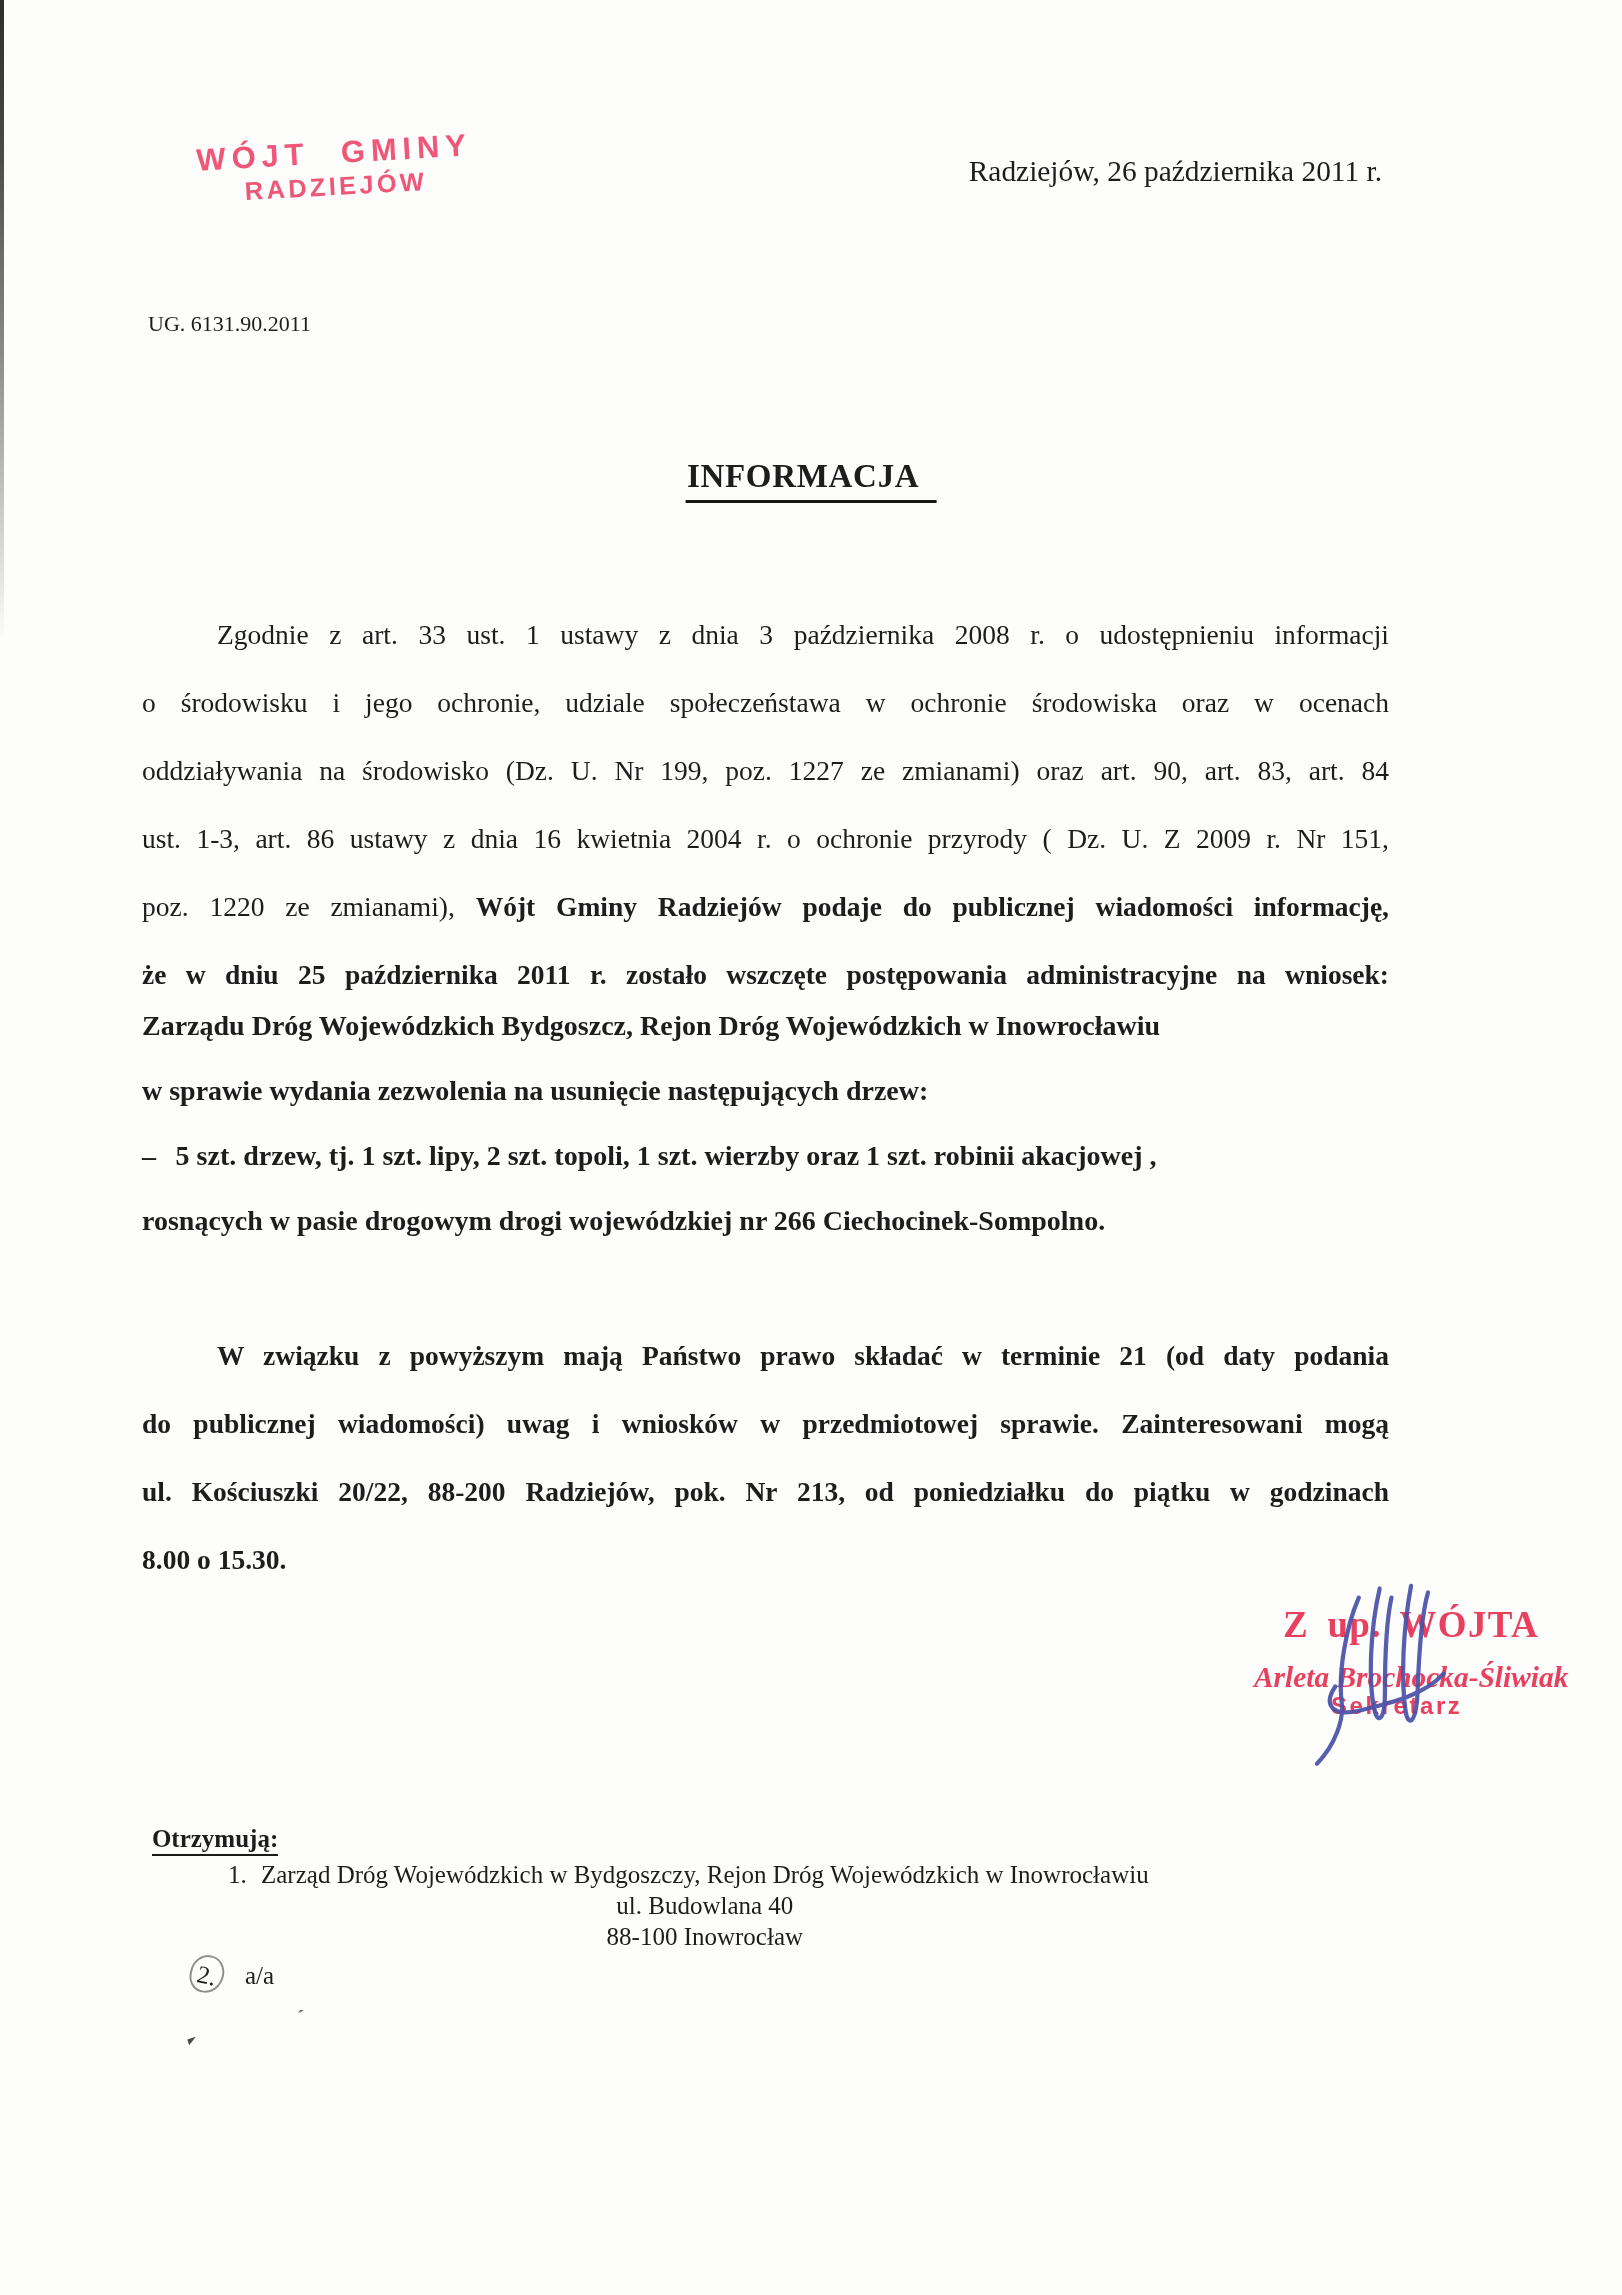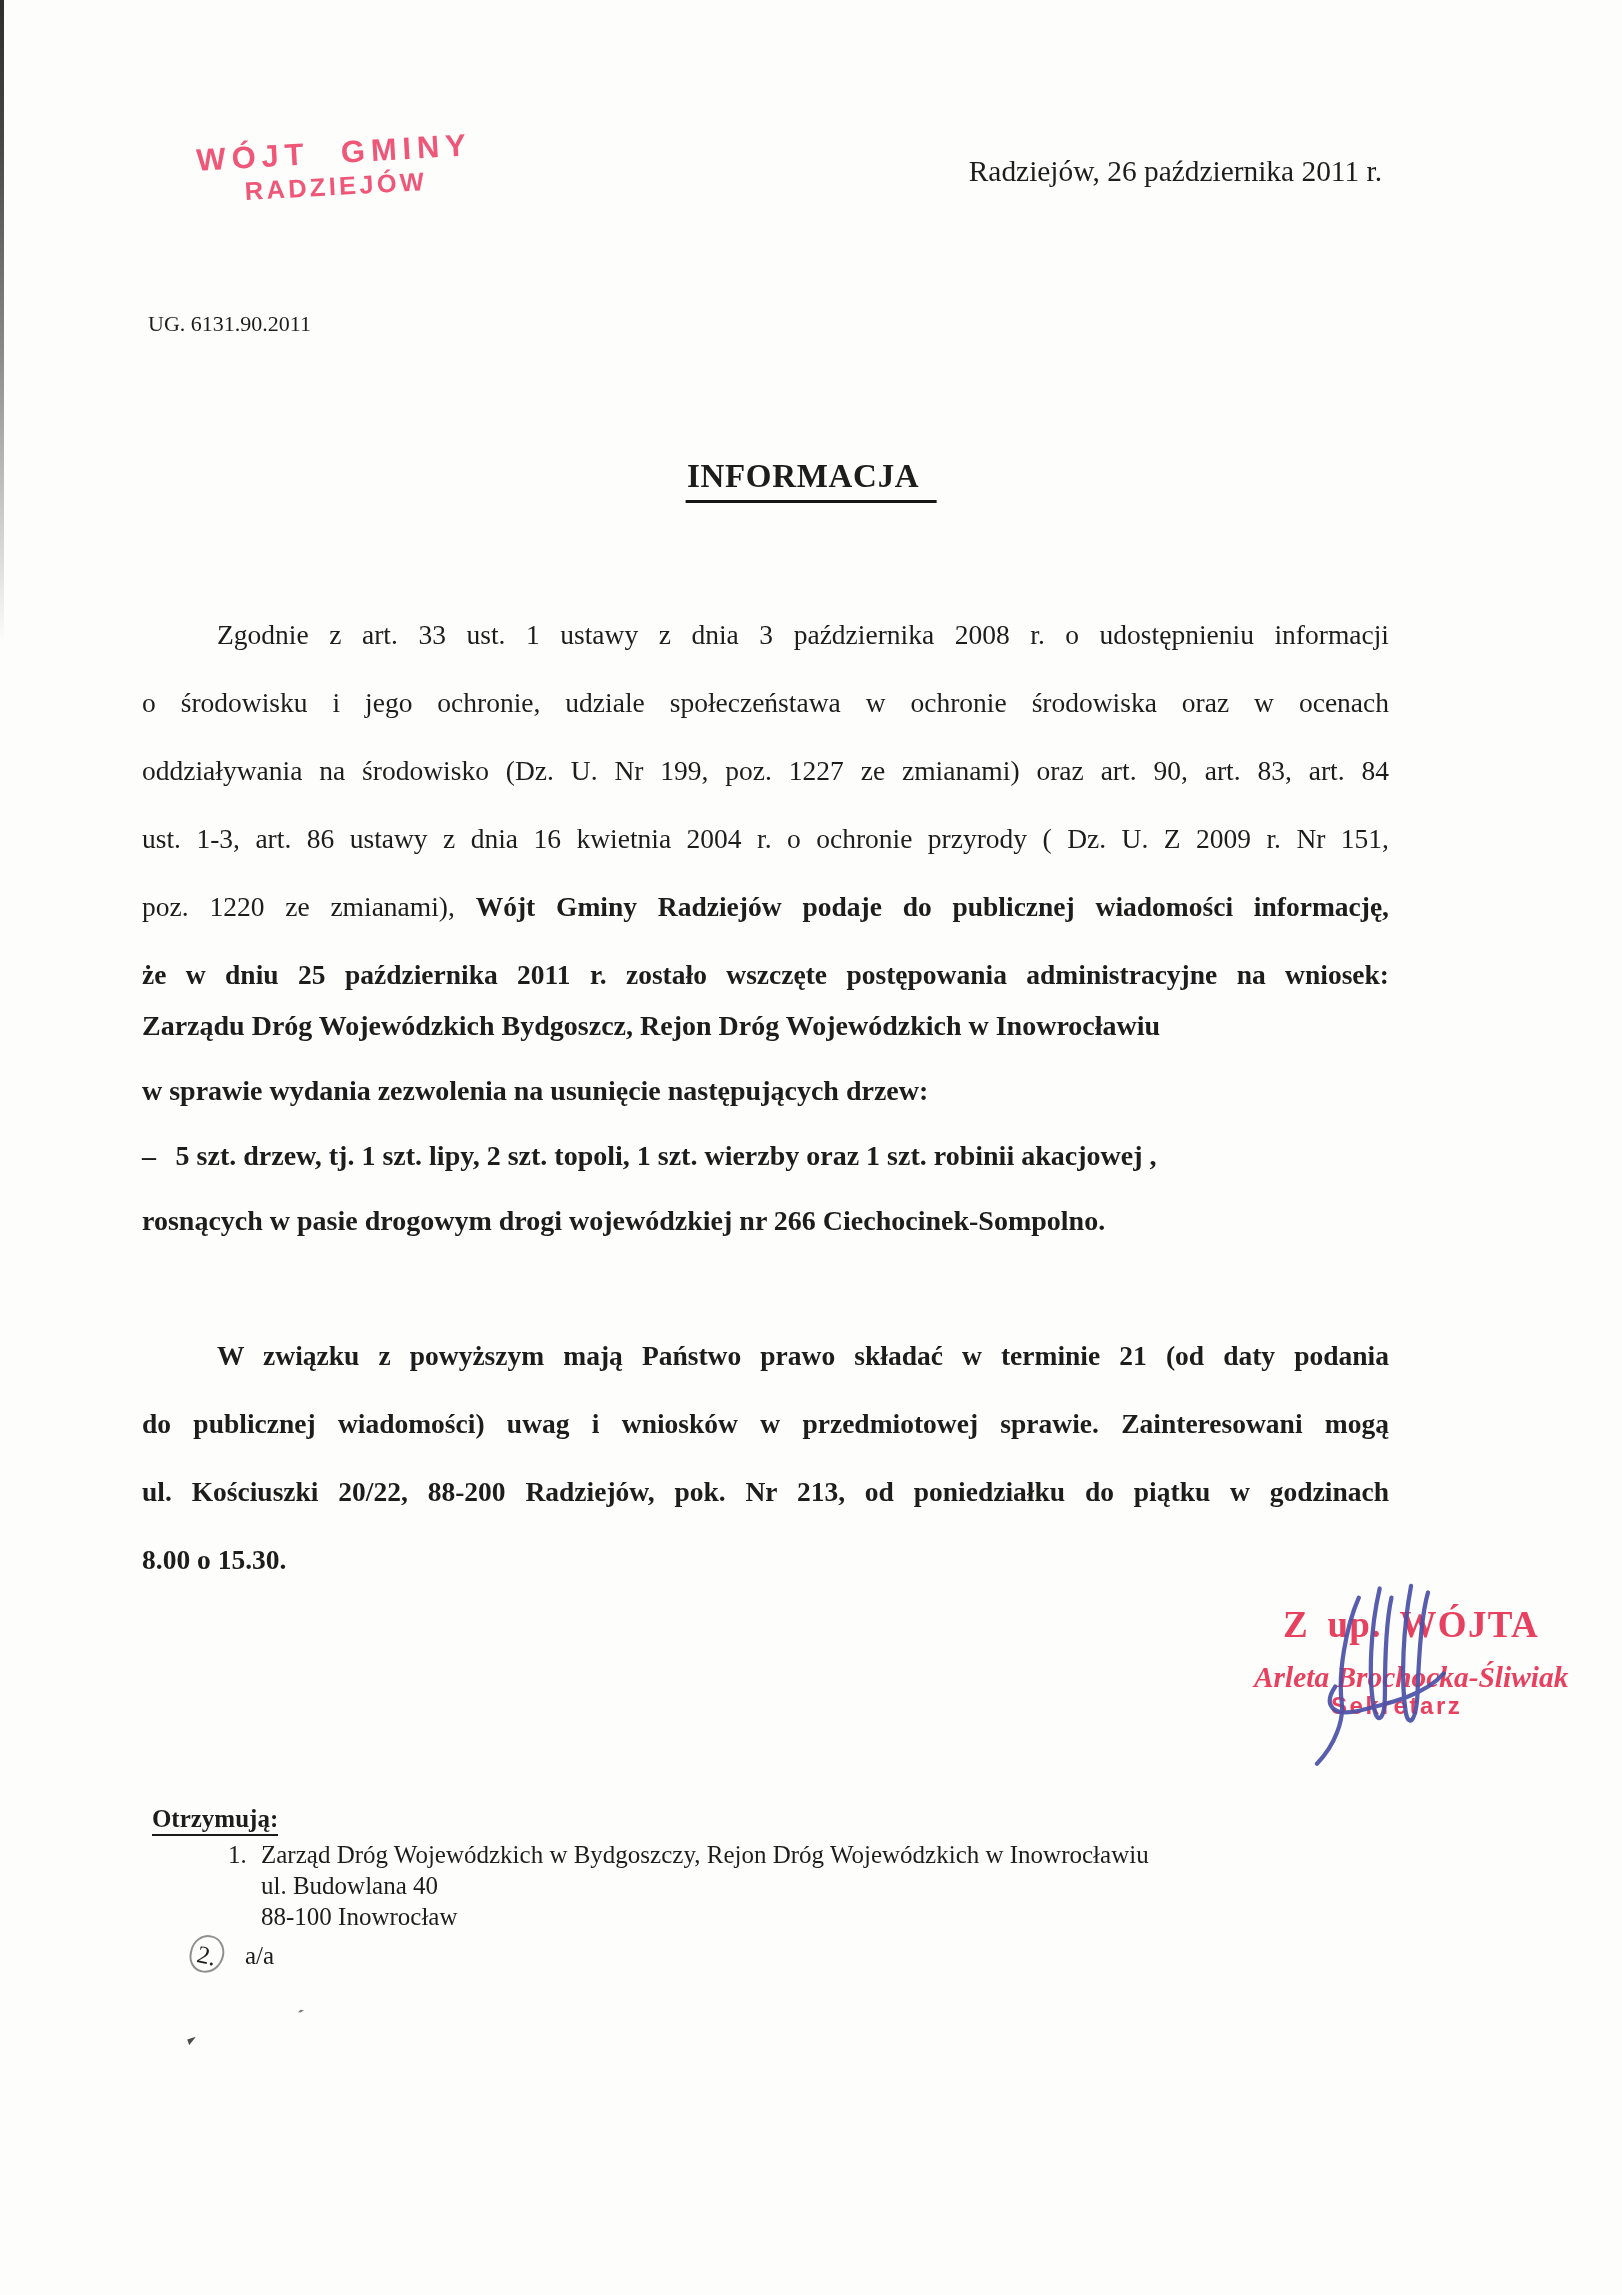--- a/index.html
+++ b/index.html
@@ -44,26 +44,26 @@
   .closing{top:1322px;font-weight:bold;}
   
   .sig-red{position:absolute;color:#e8415f;white-space:nowrap;}
   .sig-auth{left:1283px;top:1603px;font-size:37px;font-weight:bold;letter-spacing:1.3px;word-spacing:7.9px;}
   .sig-name{left:1254px;top:1661px;font-size:29.4px;font-weight:bold;font-style:italic;}
   .sig-role{left:1331px;top:1692px;font-size:24px;font-weight:bold;letter-spacing:2.6px;
             font-family:"Liberation Sans","DejaVu Sans",sans-serif;}
   .sig-ink{position:absolute;left:1296px;top:1582px;width:170px;height:196px;z-index:5;}
   
   .dist{position:absolute;left:148px;top:1803px;font-size:25px;line-height:31px;}
-  .dist-heading{font-weight:bold;margin-left:3.9px;margin-bottom:5.2px;}
+  .dist-heading{font-weight:bold;margin-left:3.9px;margin-bottom:5.2px;margin-top:20px;}
   .dist-heading span{border-bottom:2.6px solid #1a1a1a;padding-bottom:2px;}
   .dist-row{display:flex;align-items:baseline;}
   .dist-row.item1{margin-left:80px;}
   .dist-row .no{width:33px;flex:0 0 auto;}
-  .dist-sub{margin-left:113px;}
+  .dist-sub{margin-left:113px;text-align:center;}
   .dist-row.item2{margin-left:42px;margin-top:2.6px;}
   .circled{
     display:inline-block;width:34px;height:38px;line-height:38px;text-align:center;
     border:2.6px solid #8f8f8f;border-radius:52% 48% 55% 45%;
     transform:rotate(12deg);box-sizing:border-box;flex:0 0 auto;margin-right:21px;
   }
   .artifact-tick{
     position:absolute;left:296px;top:2006px;color:#787878;font-size:19.6px;
     letter-spacing:-5.2px;transform:rotate(8deg);
   }

